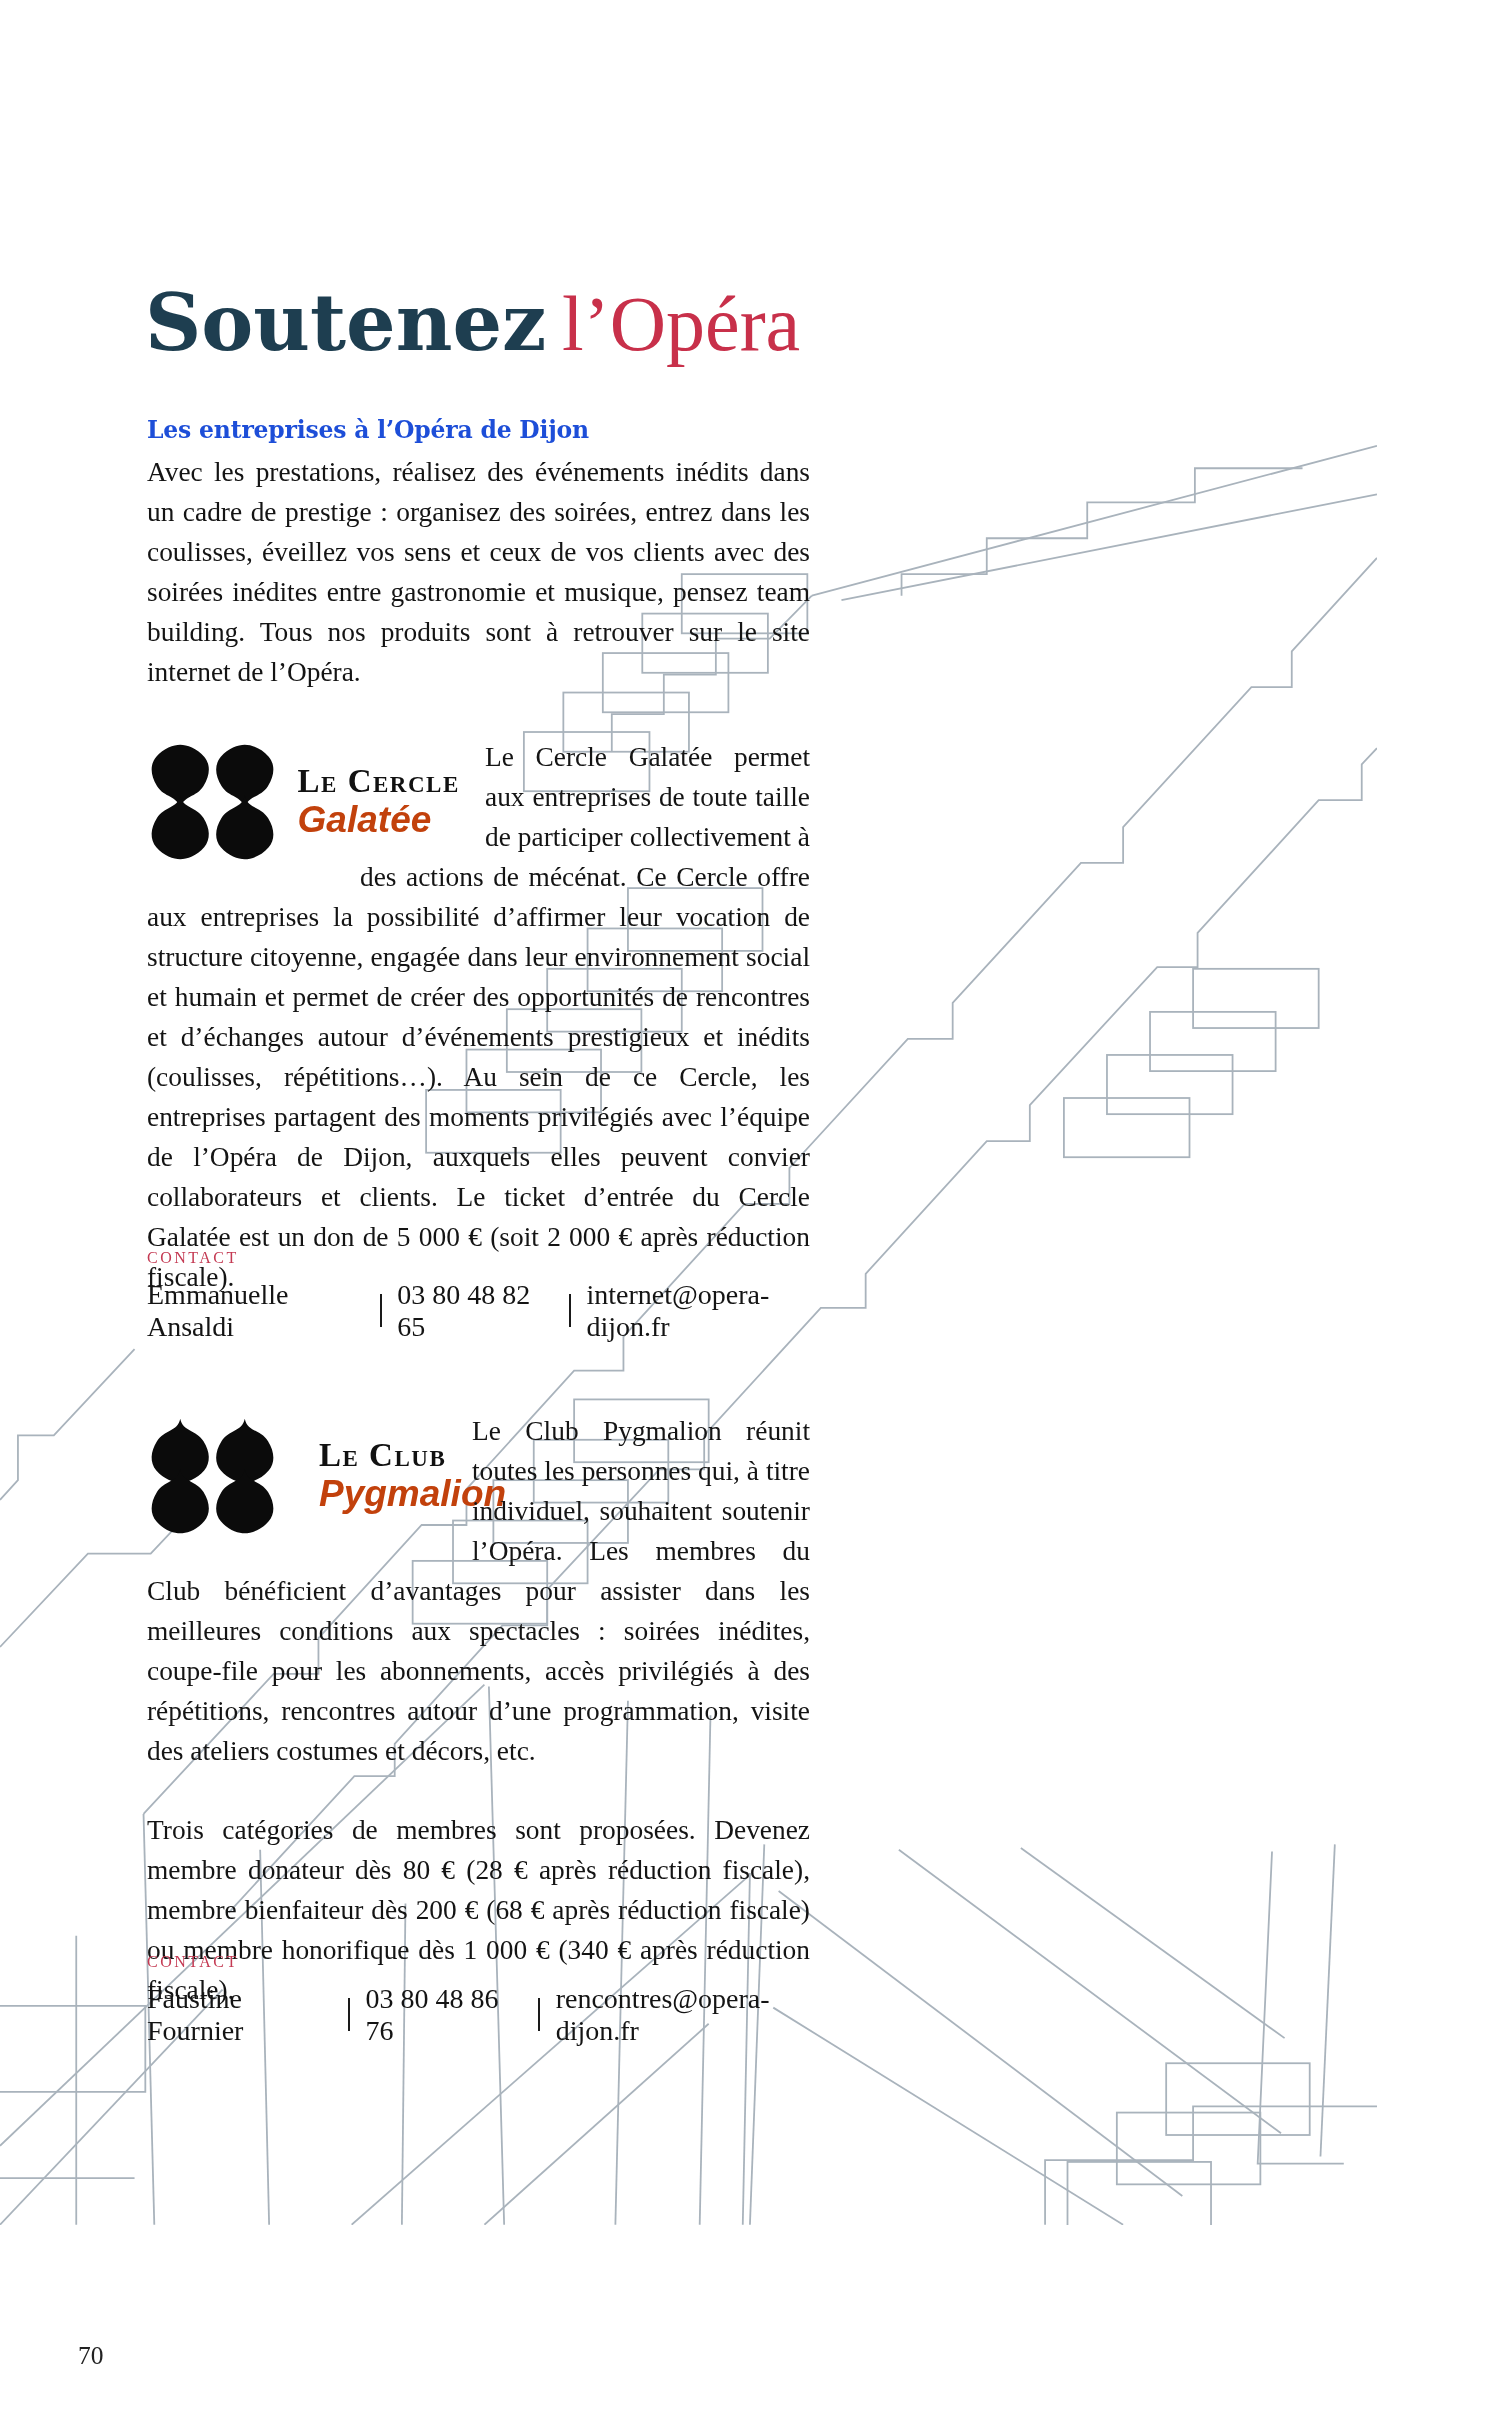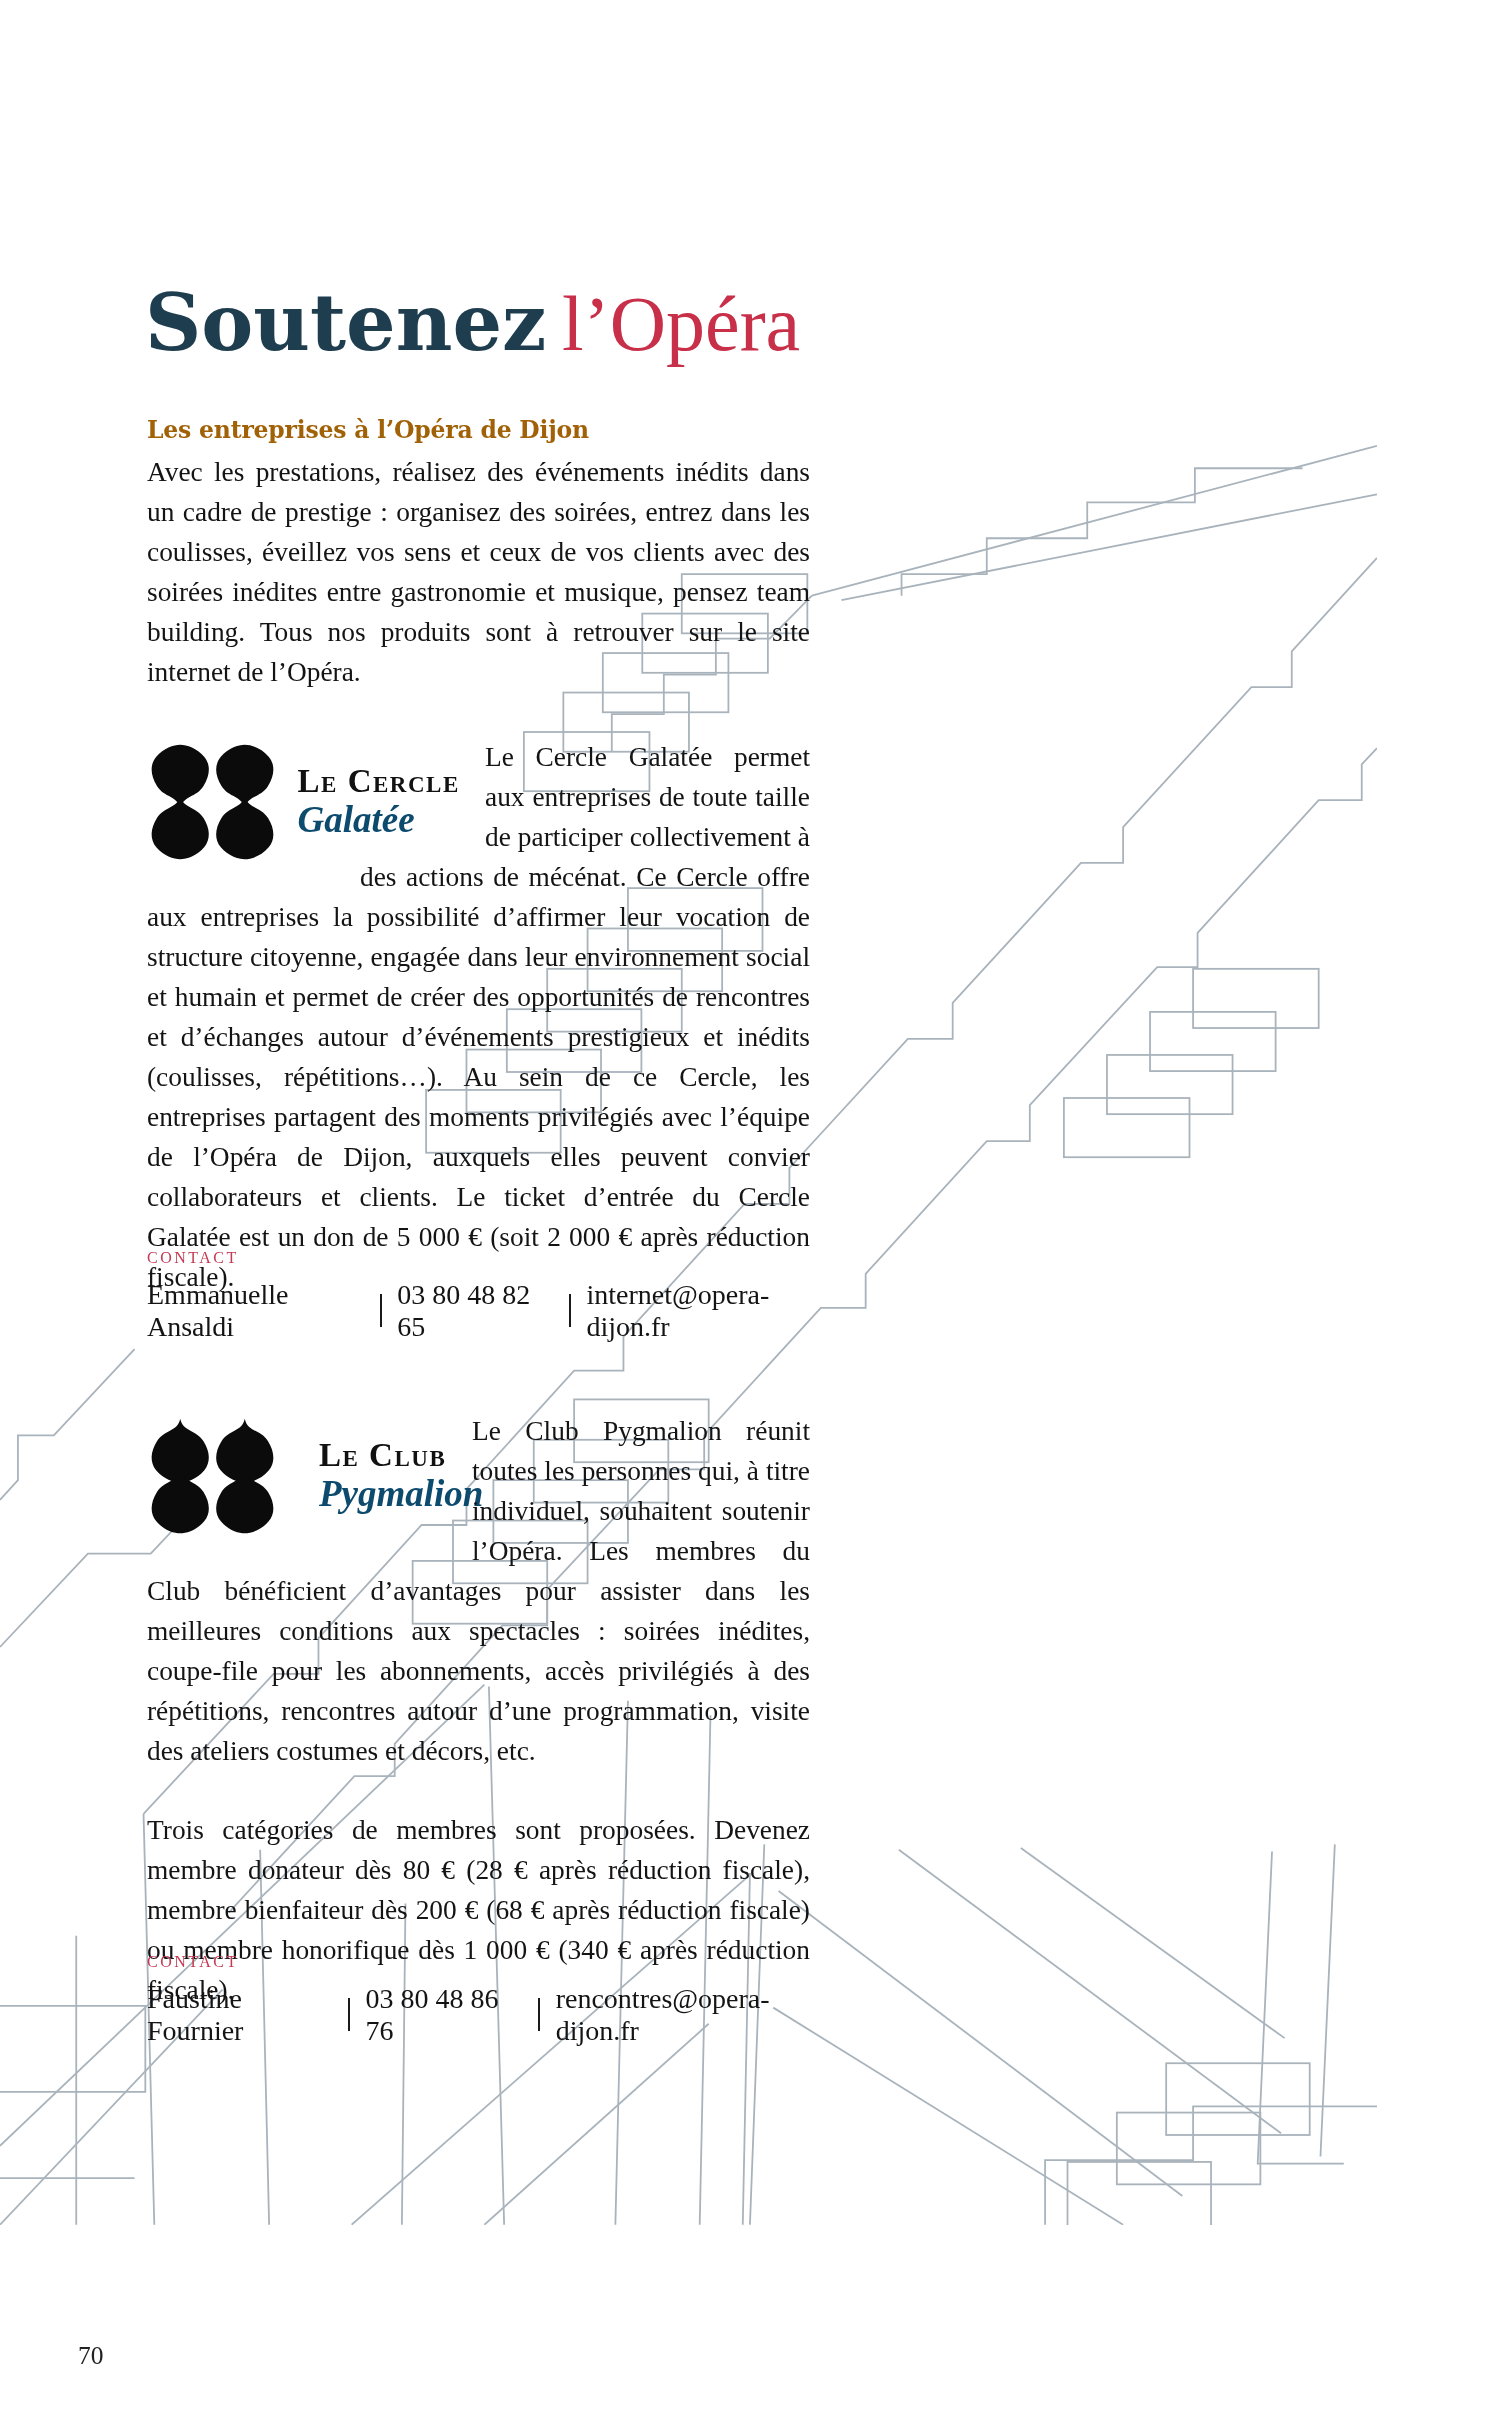--- a/index.html
+++ b/index.html
@@ -20,21 +20,21 @@
     font-size:78px;color:#1e3e50;letter-spacing:0px;
   }
   .h1 .t2{
     font-family:"Liberation Serif",serif;font-weight:400;
     font-size:78px;color:#c8304a;margin-left:15.7px;
   }
 
   .col{position:absolute;left:147px;width:663px;}
   .sec-heading{
     font-family:"DejaVu Serif",serif;font-weight:700;
-    font-size:23.5px;color:#a16207;letter-spacing:-0.2px;
+    font-size:23.5px;color:#1d4ed8;letter-spacing:-0.2px;
     margin:0 0 7.8px 0;line-height:1.2;
   }
   .body-par{
     margin:0;font-size:27.4px;line-height:40px;
     text-align:justify;color:#141414;
   }
   .intro{top:416px;}
   .cercle{top:737px;}
   .club{top:1411px;}
   .club .body-par + .body-par{margin-top:39px;}
@@ -48,22 +48,22 @@
     shape-outside:polygon(0 0,100% 0,100% 64%,63% 64%,63% 100%,0 100%);
   }
   .logo-club{width:325px;gap:41px;}
   .fans{flex:0 0 auto;}
   .wordmark{display:flex;flex-direction:column;justify-content:center;line-height:1.05;}
   .wm1{
     font-family:"Liberation Serif",serif;font-variant:small-caps;
     font-weight:600;font-size:33px;letter-spacing:1.5px;color:#111;
   }
   .wm2{
-    font-family:Liberation Serif, serif;font-style:italic;
-    font-weight:600;font-size:37px;color:#0c4a6e;margin-top:2px;
+    font-family:Liberation Sans, sans-serif;font-style:italic;
+    font-weight:600;font-size:37px;color:#c2410c;margin-top:2px;
   }
 
   .contact{position:absolute;left:147px;width:686px;}
   .contact-1{top:1243px;}
   .contact-2{top:1947px;}
   .contact-label{
     font-size:22.5px;letter-spacing:2.5px;color:#c43a53;
     font-variant:small-caps;text-transform:lowercase;
     margin:0 0 9.8px 0;
   }

